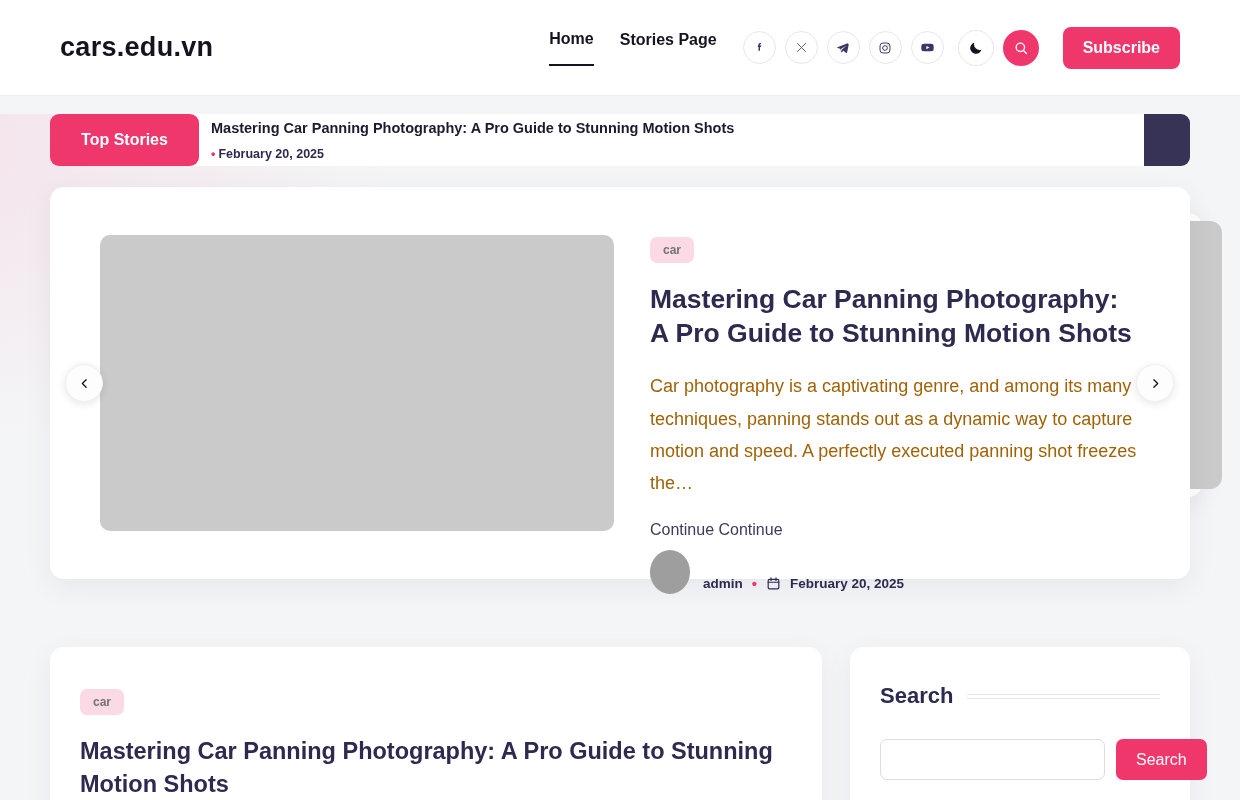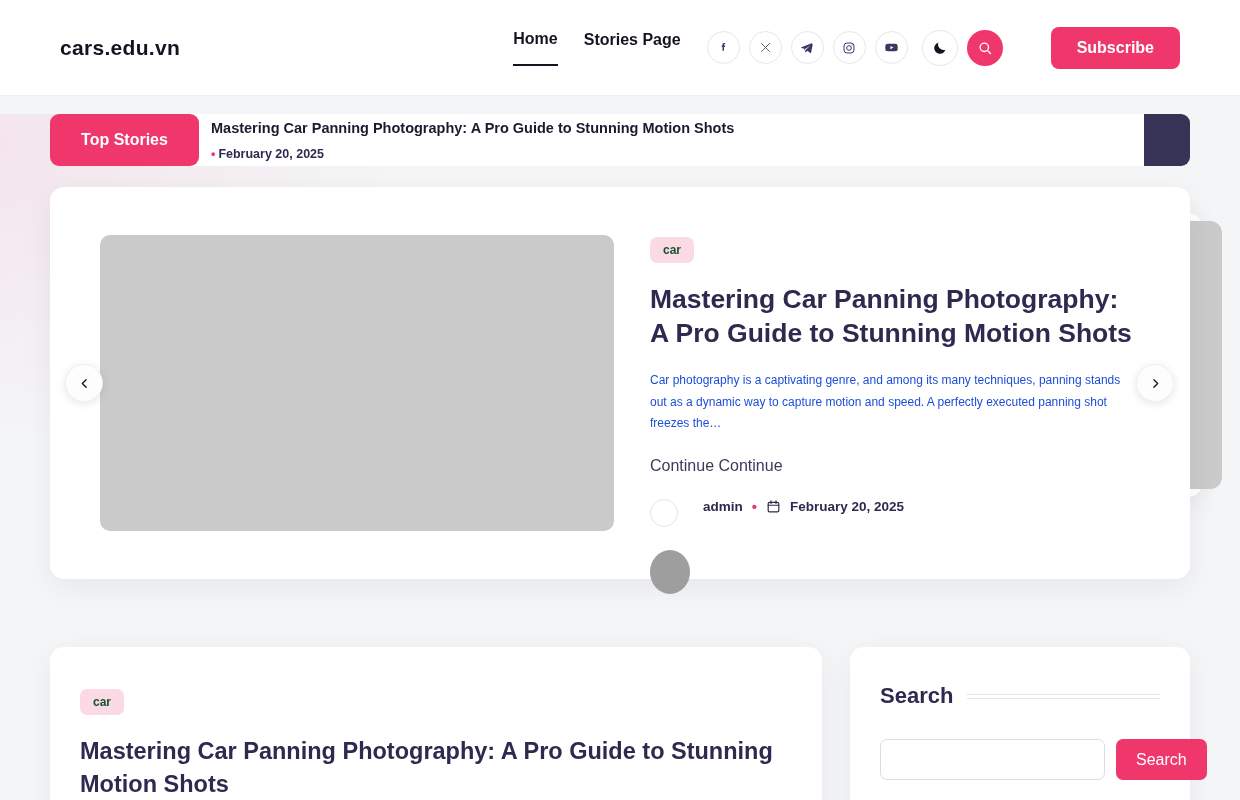--- a/index.html
+++ b/index.html
@@ -19,21 +19,21 @@
     height: 96px;
     background: #ffffff;
     display: flex;
     align-items: center;
     padding: 0 60px;
     position: relative;
     z-index: 40;
     border-bottom: 1px solid #eceef1;
   }
   .brand {
-    font-size: 21px;
+    font-size: 27px;
     font-weight: 700;
     letter-spacing: .3px;
     color: #15131f;
     white-space: nowrap;
   }
   .header-right {
     margin-left: auto;
     display: flex;
     align-items: center;
     gap: 0;
@@ -84,31 +84,30 @@
     width: 36px; height: 36px;
     border-radius: 50%;
     background: #f0376c;
     border: none;
     display: flex; align-items: center; justify-content: center;
     cursor: pointer;
     margin-right: 24px;
   }
   .subscribe-btn {
     height: 42px;
-    padding: 0 26px;
+    padding: 0 20px;
     border: none;
     border-radius: 8px;
     background: #f0376c;
     color: #fff;
     font-size: 16px;
     font-weight: 700;
     font-family: "Liberation Sans", sans-serif;
     cursor: pointer;
     white-space: nowrap;
-    margin-left: 24px;
   }
 
   
   .page-body {
     position: relative;
     height: 704px;
     background:
       radial-gradient(620px 420px at -40px 30px, rgba(240,55,108,.09), rgba(240,55,108,0) 70%),
       #f4f5f7;
   }
@@ -206,53 +205,53 @@
     border-radius: 10px;
   }
   .hero-body {
     flex: 1;
     min-width: 0;
     padding-top: 2px;
   }
   .cat-badge {
     display: inline-block;
     background: #fbd9e5;
-    color: #14532d;
+    color: #737373;
     font-size: 12px;
     font-weight: 700;
     border-radius: 7px;
     padding: 6px 13px;
     cursor: pointer;
   }
   .hero-title {
     margin-top: 20px;
     font-size: 26.5px;
     font-weight: 700;
     line-height: 1.27;
     color: #2e2a4f;
     cursor: pointer;
   }
   .hero-excerpt {
     margin-top: 20px;
-    font-size: 12px;
+    font-size: 18px;
     line-height: 1.79;
-    color: #1d4ed8;
+    color: #a16207;
   }
   .continue-link {
     display: inline-block;
     margin-top: 22px;
     font-size: 16px;
     color: #3d3a5c;
     text-decoration: none;
     cursor: pointer;
   }
   .hero-meta {
     margin-top: 24px;
     display: flex;
-    align-items: flex-start;
+    align-items: flex-end;
     gap: 9px;
     font-size: 13.5px;
     font-weight: 700;
     color: #2e2a4f;
   }
   .avatar {
     width: 28px; height: 28px;
     border-radius: 50%;
     border: 1px solid #e4e5ea;
     background: #fff;

